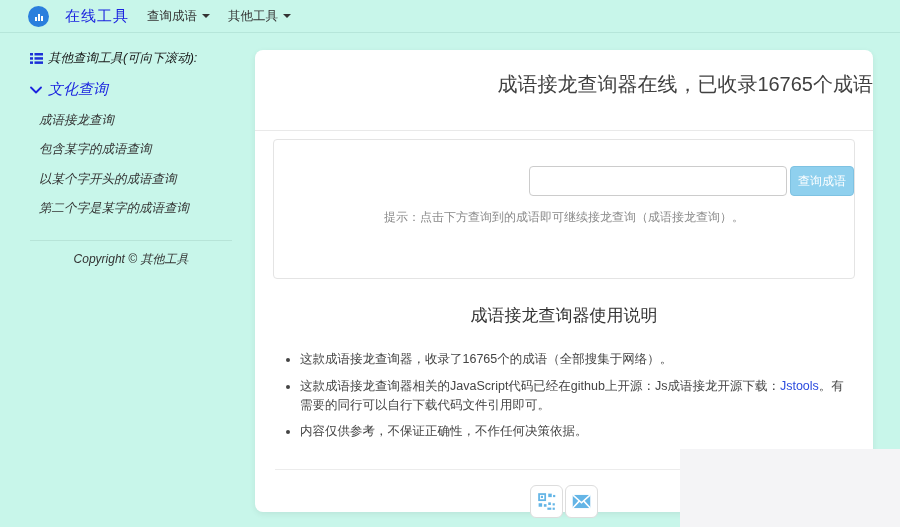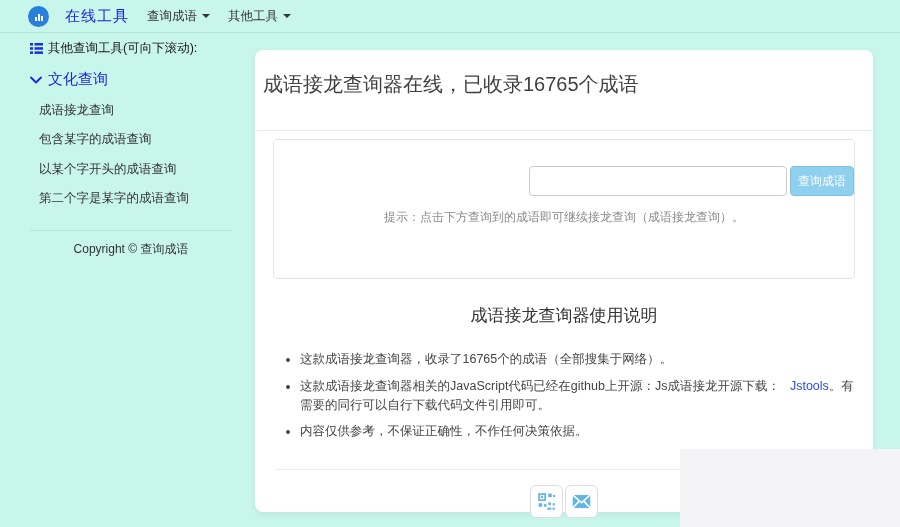--- a/index.html
+++ b/index.html
@@ -36,41 +36,41 @@
     margin-left: 18px; font-size: 12.5px; color: #333;
     display: flex; align-items: center; gap: 5px; cursor: pointer;
   }
   .caret {
     width: 0; height: 0; border-left: 4px solid transparent;
     border-right: 4px solid transparent; border-top: 4px solid #333;
     display: inline-block;
   }
 
   
-  .sidebar { position: absolute; left: 30px; top: 40px; width: 202px; }
+  .sidebar { position: absolute; left: 30px; top: 50px; width: 202px; font-style: italic; }
   .sb-header { display: flex; align-items: center; gap: 5px; font-size: 12.5px; color: #161616; }
   .sb-category {
     margin-top: 13px; display: flex; align-items: center; gap: 6px;
     font-size: 15px; color: #1b24df; cursor: pointer;
   }
   .sb-list { list-style: none; padding-left: 9px; }
   .sb-list li { margin-top: 12.5px; font-size: 12.5px; color: #333; cursor: pointer; }
   .sb-divider { margin-top: 23px; border: none; border-top: 1px solid #b7e4d8; }
   .sb-copyright { margin-top: 10px; text-align: center; font-size: 12px; color: #333; }
 
   
   .card {
     position: absolute; left: 255px; top: 50px; width: 618px; height: 462px;
     background: #fff; border-radius: 8px;
     box-shadow: 0 2px 6px rgba(0,0,0,0.07);
     z-index: 1;
   }
   .card-title {
-    margin-top: 21px; text-align: left;
-    font-size: 20px; line-height: 26px; color: #404040; font-weight: 400; padding-left: 8px;
+    margin-top: 21px; text-align: right;
+    font-size: 20px; line-height: 26px; color: #404040; font-weight: 400;
   }
   .hr-top { margin-top: 33px; border: none; border-top: 1px solid #e9e9e9; }
   .panel {
     margin: 8px 18px 0 18px; height: 140px;
     border: 1px solid #e4e4e4; border-radius: 4px; background: #fff;
   }
   .query-row { margin-top: 26px; display: flex; justify-content: flex-end; align-items: center; gap: 3px; }
   .query-input {
     width: 258px; height: 30px; border: 1px solid #ccc; border-radius: 4px;
     padding: 0 8px; font-size: 13px; color: #333; outline: none;
@@ -83,21 +83,21 @@
 
   .usage-heading {
     margin-top: 25px; text-align: center;
     font-size: 17px; color: #333; font-weight: 400;
   }
   .usage-list {
     margin: 23px 18px 0 45px; color: #444;
     font-size: 12.5px; line-height: 1.5;
   }
   .usage-list li { margin-bottom: 8px; }
-  .inline-link { color: #2b4bdf; text-decoration: none; cursor: pointer; margin-left: 10px; }
+  .inline-link { color: #2b4bdf; text-decoration: none; cursor: pointer; }
 
   .hr-bottom { margin: 28px 20px 0 20px; border: none; border-top: 1px solid #ececec; }
   .footer-icons { margin-top: 15px; display: flex; justify-content: center; gap: 2px; }
   .icon-btn {
     width: 33px; height: 33px; background: #fff;
     border: 1px solid #ddd; border-radius: 6px;
     display: flex; align-items: center; justify-content: center; cursor: pointer;
   }
 
   
@@ -146,21 +146,21 @@
     </svg>
     <span>文化查询</span>
   </div>
   <ul class="sb-list">
     <li>成语接龙查询</li>
     <li>包含某字的成语查询</li>
     <li>以某个字开头的成语查询</li>
     <li>第二个字是某字的成语查询</li>
   </ul>
   <hr class="sb-divider">
-  <div class="sb-copyright">Copyright © 查询成语</div>
+  <div class="sb-copyright">Copyright © 其他工具</div>
 </div>
 
 <div class="card">
   <h1 class="card-title">成语接龙查询器在线，已收录16765个成语</h1>
   <hr class="hr-top">
 
   <div class="panel">
     <div class="query-row">
       <input class="query-input" type="text" value="" style="">
       <button class="query-btn">查询成语</button>

